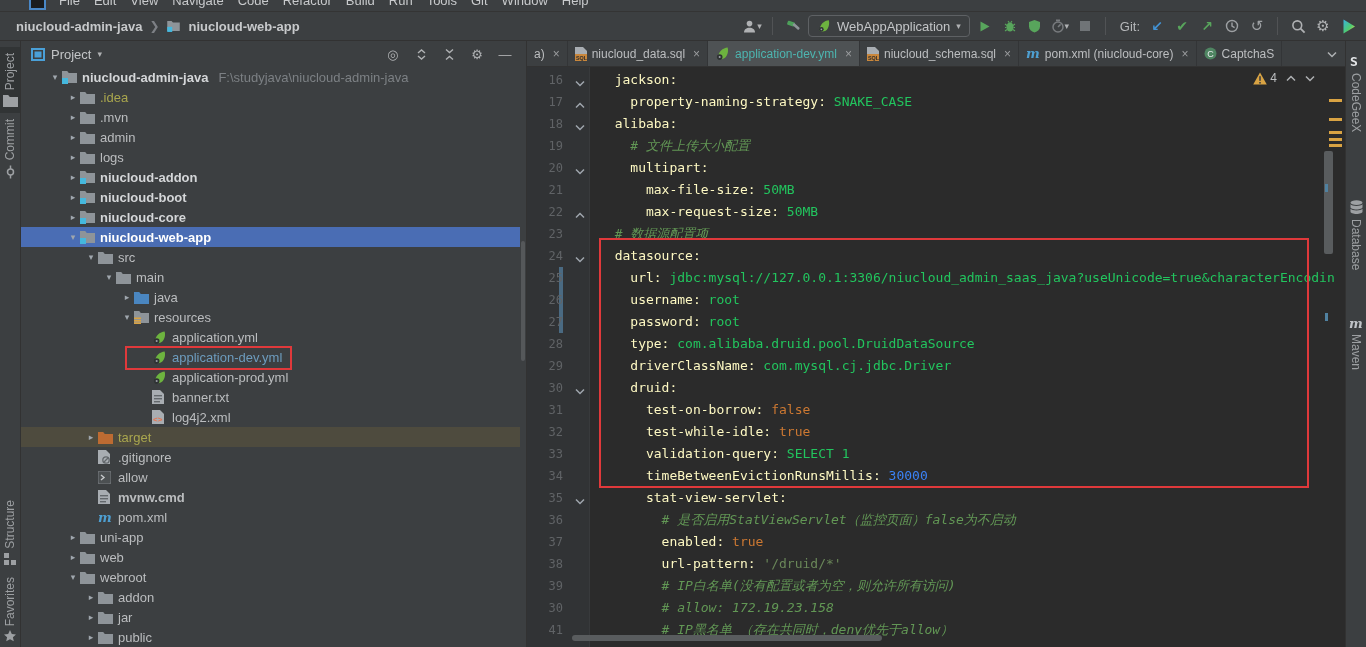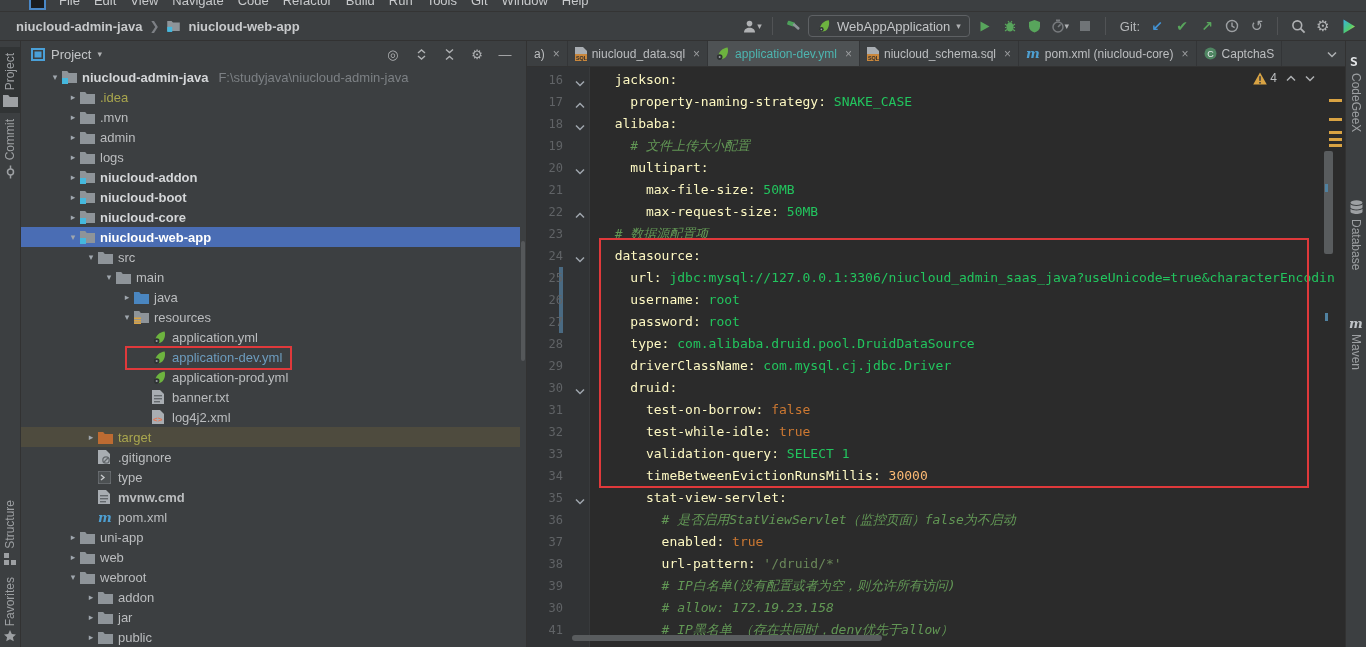--- a/index.html
+++ b/index.html
@@ -69,21 +69,21 @@
   .gutter{width:62px;background:#313335;border-right:1px solid #383a3c;flex:none;position:relative;
           padding-top:2px}
   .grow2{height:22px;line-height:22px;font-family:"DejaVu Sans Mono",monospace;font-size:12px;
          color:#606366;text-align:right;padding-right:26px;position:relative}
   .fold{position:absolute;right:4px;top:3px}
   .vcsbar{position:absolute;left:32px;top:200px;width:4px;height:66px;background:#4a6a82}
   .codewrap{flex:1;position:relative;overflow:hidden;padding-top:2px}
   .cline{height:22px;line-height:22px;font-family:"DejaVu Sans Mono",monospace;font-size:13px;
          white-space:pre;padding-left:9px;color:#a9b7c6}
   .tk-k{color:#fef9c3}.tk-v{color:#22c55e}.tk-c{color:#629755;font-style:italic}
-  .tk-n{color:#fdba74}.tk-s{color:#6a8759}.tk-kw{color:#cc7832}
+  .tk-n{color:#3b82f6}.tk-s{color:#6a8759}.tk-kw{color:#cc7832}
   .ed-ann{position:absolute;left:72px;top:171px;width:706px;height:246px;border:2px solid #e0393b;
           pointer-events:none;z-index:5}
   .inspections{position:absolute;top:4px;right:30px;display:flex;align-items:center;gap:9px;
                color:#bcbec0;z-index:6;font-size:12px}
   .vthumb{position:absolute;right:12px;top:84px;width:9px;height:103px;background:#595c5e;border-radius:2px;z-index:4}
   .hthumb{position:absolute;left:45px;bottom:7px;width:310px;height:6px;background:#595c5e;border-radius:3px;z-index:4}
   .emark{position:absolute;z-index:5}
   .emark.warn{right:3px;width:13px;height:3px;background:#d9a343}
   .emark.chg{right:17px;width:3px;height:8px;background:#5081a0}
   .icn{display:inline-flex;align-items:center;justify-content:center;line-height:1}
@@ -584,21 +584,21 @@
         <div class="trow" style="padding-left: 63px;">
           <span class="chev"></span>
           <span class="ticon">
             <span class="icn">
               <svg width="13" height="13" viewBox="0 0 13 13">
                 <rect x="0" y="0" width="13" height="13" rx="2" fill="#4c5052" stroke="#787d81"></rect>
                 <path d="M3 4l3 2.5L3 9" stroke="#c6c9cb" stroke-width="1.4" fill="none"></path>
               </svg>
             </span>
           </span>
-          <span class="tlabel">type</span>
+          <span class="tlabel">allow</span>
         </div>
         <div class="trow" style="padding-left: 63px; font-weight: bold;">
           <span class="chev"></span>
           <span class="ticon">
             <span class="icn">
               <svg width="12" height="14" viewBox="0 0 12 14">
                 <path d="M0 0h8l4 4v10H0z" fill="#a8adb2"></path>
                 <g fill="#63686c">
                   <rect x="2" y="5" width="8" height="1.4"></rect>
                   <rect x="2" y="8" width="8" height="1.4"></rect>

